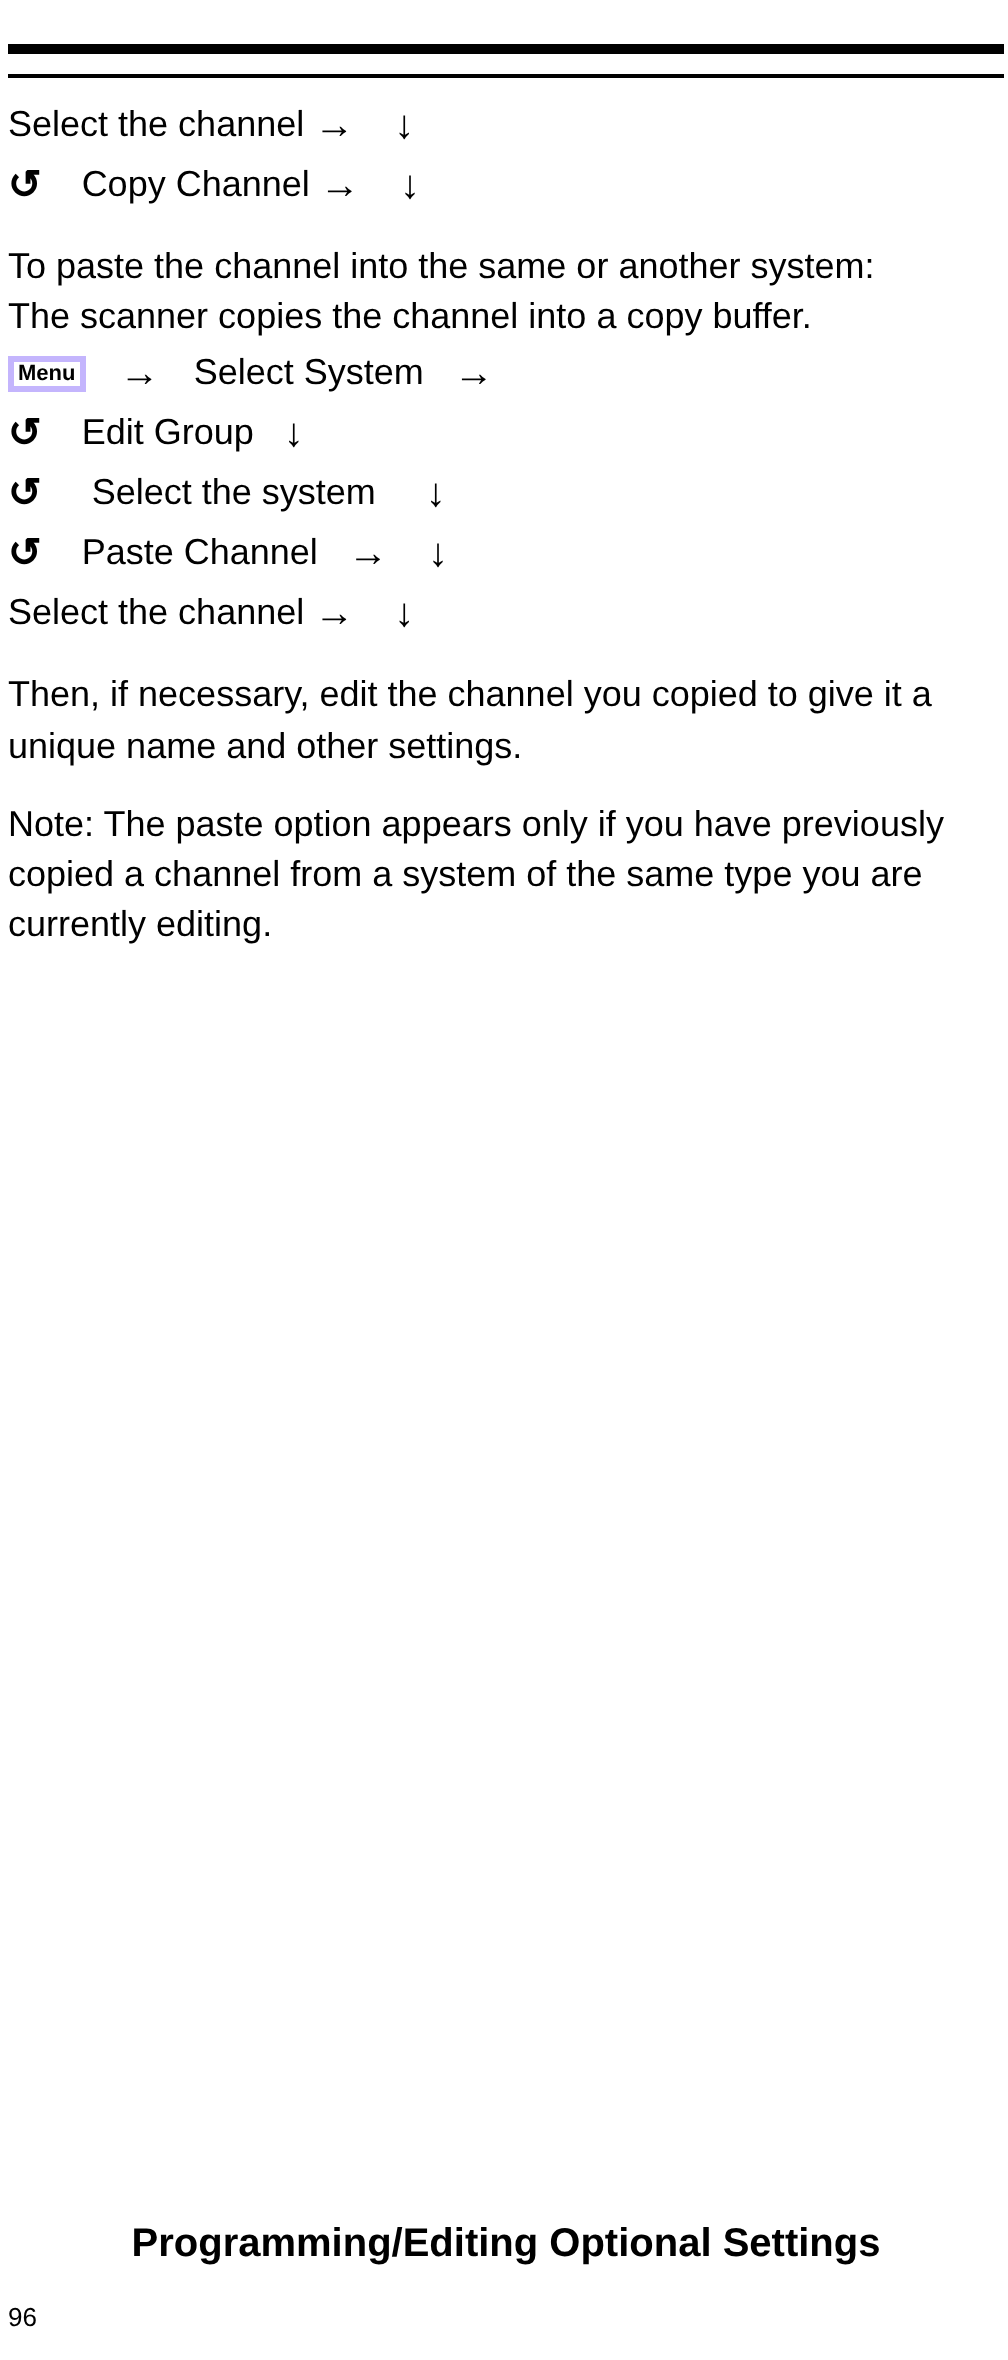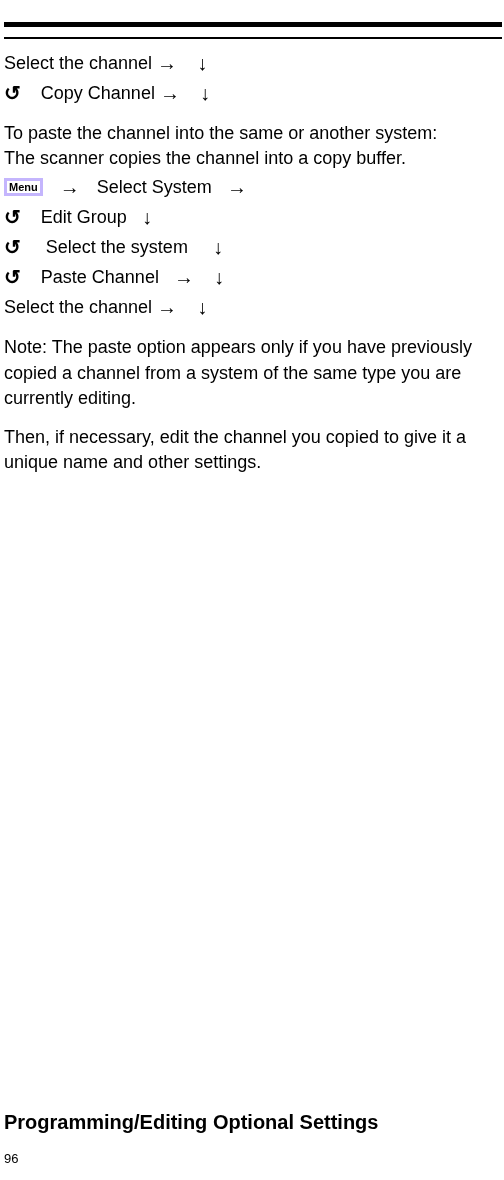--- a/index.html
+++ b/index.html
@@ -50,21 +50,21 @@
     vertical-align: -1px;
   }
   .spaced { padding-left: 2px; padding-right: 2px; }
   .para { margin-top: 14px; }
   .row { margin-top: 2px; }
   .footer-title {
     position: absolute;
     bottom: 46px;
     right: 2px;
     left: 4px;
-    text-align: left;
+    text-align: center;
     font-weight: bold;
     font-size: 20px;
   }
   .page-num {
     position: absolute;
     bottom: 14px;
     left: 4px;
     font-size: 13px;
   }
 </style>
@@ -137,21 +137,21 @@
     </div>
 
     <div class="row">
       <span>Select the channel </span>
       <span class="sym arrow-right"></span>
       <span>&nbsp;&nbsp;</span>
       <span class="sym arrow-down"></span>
     </div>
 
 
+    <div class="para">Then, if necessary, edit the channel you copied to give it a  unique name and other settings.</div>
+
     <div class="para">Note: The paste option appears only if you have previously copied a channel from a system of the same type you are currently editing.</div>
-
-    <div class="para">Then, if necessary, edit the channel you copied to give it a  unique name and other settings.</div>
 
   </div>
 
   <div class="footer-title">Programming/Editing Optional Settings</div>
   <div class="page-num">96</div>
 </div>
 
 </body></html>

